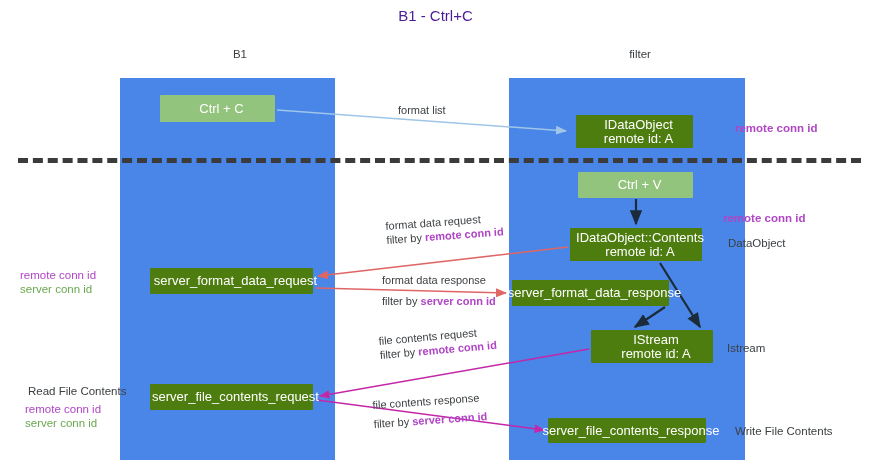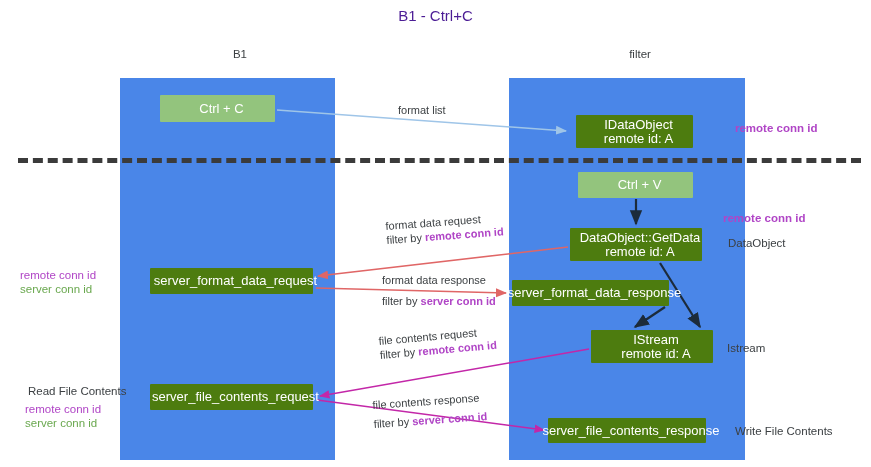--- a/index.html
+++ b/index.html
@@ -152,21 +152,21 @@
   <div class="abs node orange" id="n-idataobject">
     <span>IDataObject</span>
     <span>remote id: A</span>
   </div>
 
   <div class="abs node green" id="n-ctrlv">
     <span>Ctrl + V</span>
   </div>
 
   <div class="abs node orange" id="n-getdata">
-    <span>DataObject::GetData</span>
+    <span>IDataObject::Contents</span>
     <span>remote id: A</span>
   </div>
 
   <div class="abs node orange" id="n-sfdresp">
     <span>server_format_data_response</span>
   </div>
 
   <div class="abs node orange" id="n-sfdreq">
     <span>server_format_data_request</span>
   </div>

